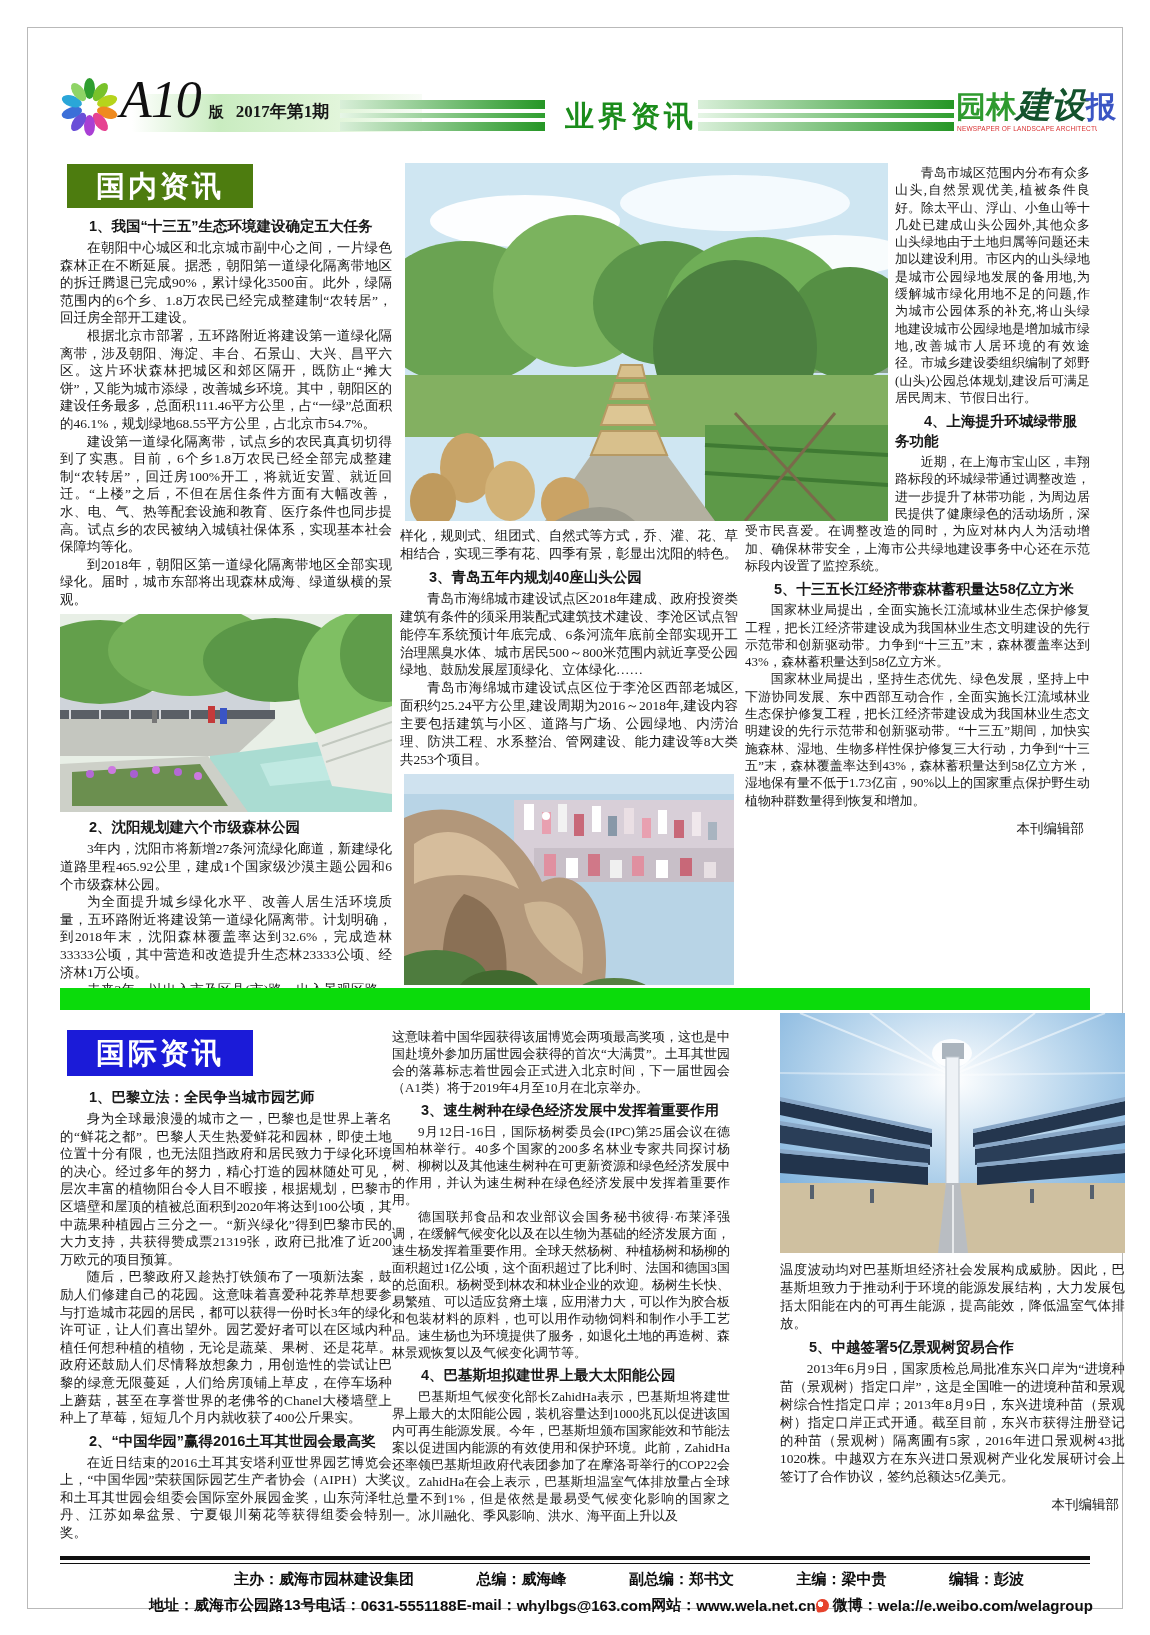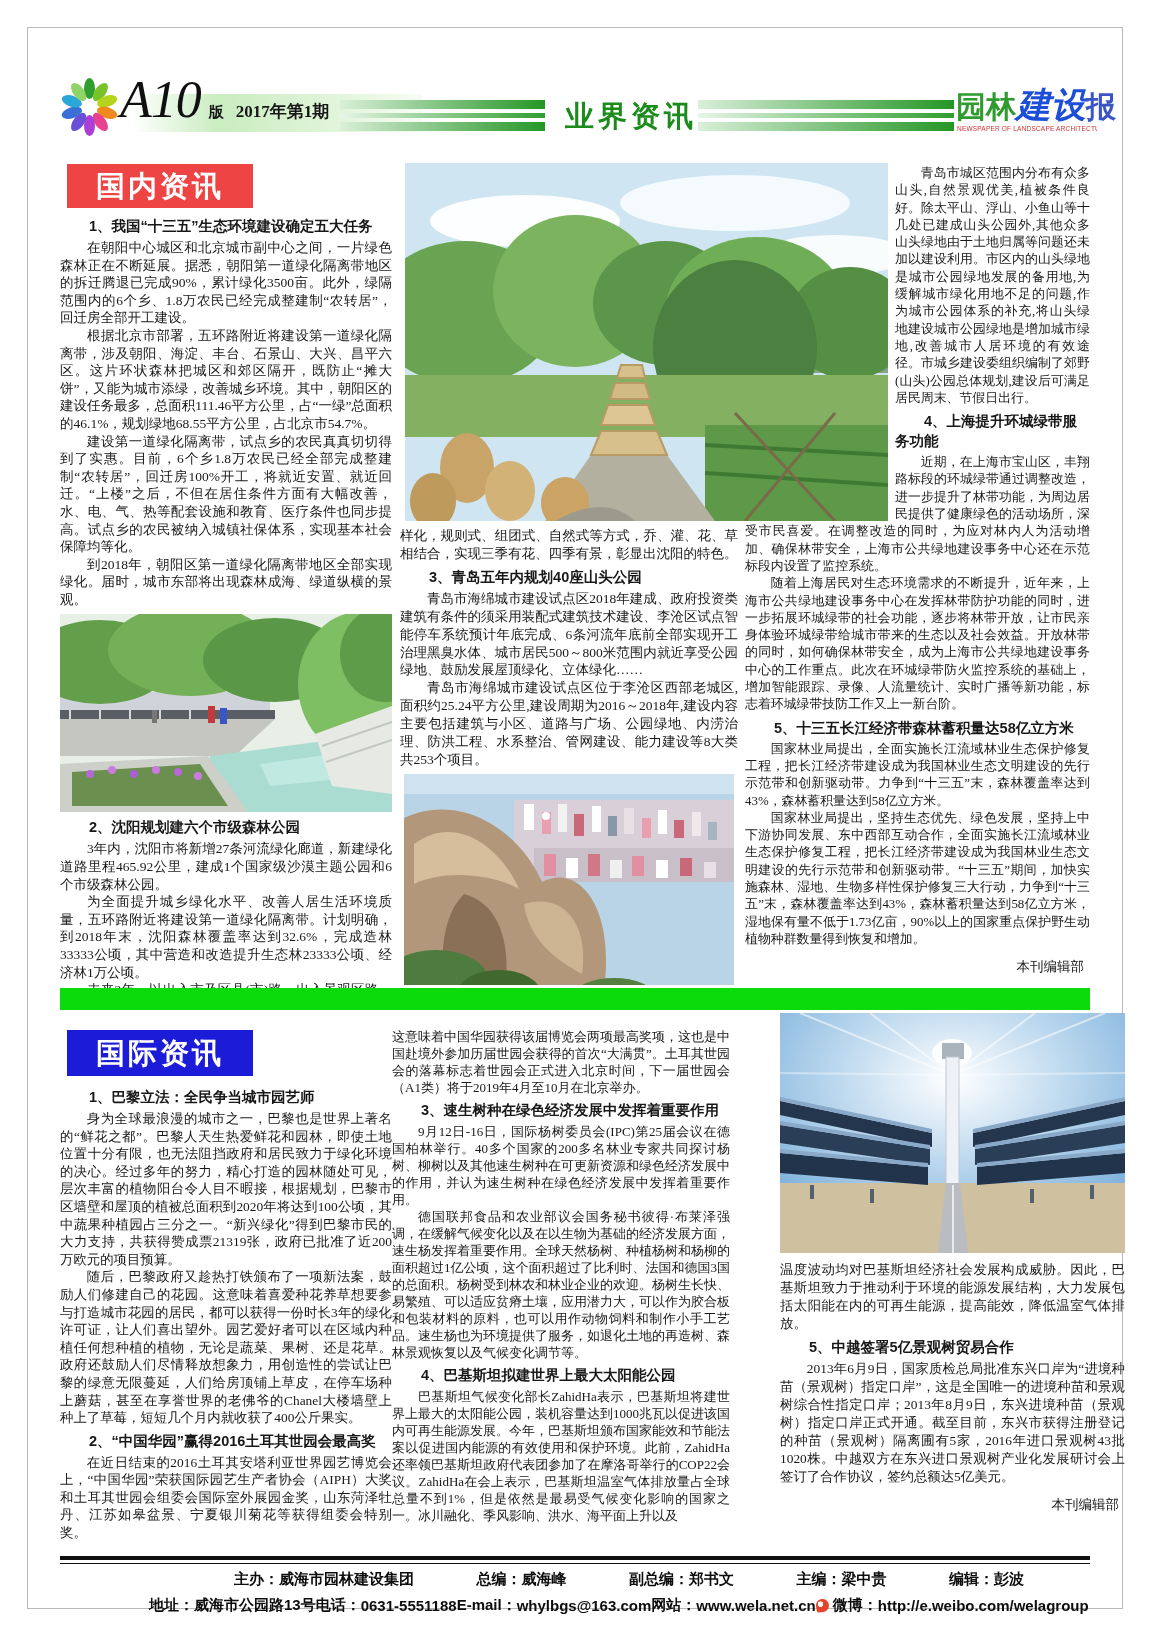--- a/index.html
+++ b/index.html
@@ -34,29 +34,29 @@
   .stripes .s2{height:5px;margin-top:4px;background:linear-gradient(90deg,#e7f6e7,#2f9e2f);}
   .stripes .s3{height:9px;margin-top:4px;background:linear-gradient(90deg,#d9efd9,#259625);}
   .stripes-left{left:340px;top:100px;width:205px;}
   .stripes-right{left:698px;top:100px;width:256px;}
 
   .section-head{position:absolute;left:548px;top:97px;width:166px;text-align:center;
     font-family:"Liberation Sans",sans-serif;font-weight:bold;font-size:29px;color:#1b8c1b;letter-spacing:4px;}
 
   .masthead{position:absolute;left:956px;top:82px;width:145px;white-space:nowrap;}
   .mh1{font-size:30px;font-weight:bold;color:#2f9b2f;font-family:"Liberation Sans",sans-serif;}
-  .mh2{font-size:35px;font-weight:bold;font-style:italic;color:#1d4ed8;font-family:"Liberation Serif",serif;}
+  .mh2{font-size:35px;font-weight:bold;font-style:italic;color:#14532d;font-family:"Liberation Serif",serif;}
   .mh3{font-size:30px;font-weight:bold;color:#3b55c4;font-family:"Liberation Sans",sans-serif;}
   .mh-sub{position:absolute;left:957px;top:125px;width:140px;font-family:"Liberation Sans",sans-serif;
     font-size:6.5px;color:#d83030;letter-spacing:0.2px;white-space:nowrap;overflow:hidden;}
 
   
   .banner{position:absolute;width:186px;height:44px;color:#fff;text-align:center;line-height:44px;
     font-family:"Liberation Sans",sans-serif;font-weight:bold;font-size:29px;letter-spacing:3px;}
-  .banner-domestic{left:67px;top:164px;background:#ef4444;}
+  .banner-domestic{left:67px;top:164px;background:#4d7c0f;}
   .banner-intl{left:67px;top:1030px;background:#1b1bd8;height:46px;line-height:46px;}
   .green-divider{position:absolute;left:60px;top:988px;width:1030px;height:22px;background:#0bdb0b;}
 
   
   .col{position:absolute;text-align:justify;overflow:hidden;}
   .col p{margin:0;text-indent:2em;}
   .col p.cont{text-indent:0;}
   .t{font-family:"Liberation Sans",sans-serif;font-weight:bold;font-size:14.5px;line-height:20px;
      margin:4px 0 3px;text-indent:2em;text-align:left;}
   .byline{text-align:right;font-size:13.5px;margin-top:10px;padding-right:6px;}
@@ -251,21 +251,20 @@
         <ellipse cx="210" cy="222" rx="40" ry="18" fill="#557e41"></ellipse>
       </svg>
     </div>
   </div>
 
   <div class="col d-right">
     <div class="photo-spacer"></div>
     <p>青岛市城区范围内分布有众多山头,自然景观优美,植被条件良好。除太平山、浮山、小鱼山等十几处已建成山头公园外,其他众多山头绿地由于土地归属等问题还未加以建设利用。市区内的山头绿地是城市公园绿地发展的备用地,为缓解城市绿化用地不足的问题,作为城市公园体系的补充,将山头绿地建设城市公园绿地是增加城市绿地,改善城市人居环境的有效途径。市城乡建设委组织编制了郊野(山头)公园总体规划,建设后可满足居民周末、节假日出行。</p>
     <div class="t">4、上海提升环城绿带服务功能</div>
     <p>近期，在上海市宝山区，丰翔路标段的环城绿带通过调整改造，进一步提升了林带功能，为周边居民提供了健康绿色的活动场所，深受市民喜爱。在调整改造的同时，为应对林内人为活动增加、确保林带安全，上海市公共绿地建设事务中心还在示范标段内设置了监控系统。</p>
-    <p>随着上海居民对生态环境需求的不断提升，近年来，上海市公共绿地建设事务中心在发挥林带防护功能的同时，进一步拓展环城绿带的社会功能，逐步将林带开放，让市民亲身体验环城绿带给城市带来的生态以及社会效益。开放林带的同时，如何确保林带安全，成为上海市公共绿地建设事务中心的工作重点。此次在环城绿带防火监控系统的基础上，增加智能跟踪、录像、人流量统计、实时广播等新功能，标志着环城绿带技防工作又上一新台阶。</p>
     <div class="t">5、十三五长江经济带森林蓄积量达58亿立方米</div>
     <p>国家林业局提出，全面实施长江流域林业生态保护修复工程，把长江经济带建设成为我国林业生态文明建设的先行示范带和创新驱动带。力争到“十三五”末，森林覆盖率达到43%，森林蓄积量达到58亿立方米。</p>
     <p>国家林业局提出，坚持生态优先、绿色发展，坚持上中下游协同发展、东中西部互动合作，全面实施长江流域林业生态保护修复工程，把长江经济带建设成为我国林业生态文明建设的先行示范带和创新驱动带。“十三五”期间，加快实施森林、湿地、生物多样性保护修复三大行动，力争到“十三五”末，森林覆盖率达到43%，森林蓄积量达到58亿立方米，湿地保有量不低于1.73亿亩，90%以上的国家重点保护野生动植物种群数量得到恢复和增加。</p>
     <div class="byline">本刊编辑部</div>
   </div>
 
   <div class="green-divider"></div>
 
   <div class="banner banner-intl">国际资讯</div>
 
@@ -369,16 +368,16 @@
         <span>E-mail：</span>
         <span>whylbgs@163.com</span>
       </span>
     <span class="f-item">
         <span>网站：</span>
         <span>www.wela.net.cn</span>
       </span>
     <span class="f-item">
         <span class="weibo-icon"></span>
         <span>微博：</span>
-        <span>http://e.weibo.com/welagroup</span>
+        <span>wela://e.weibo.com/welagroup</span>
       </span>
   </div>
 </div>
 
 </body></html>

